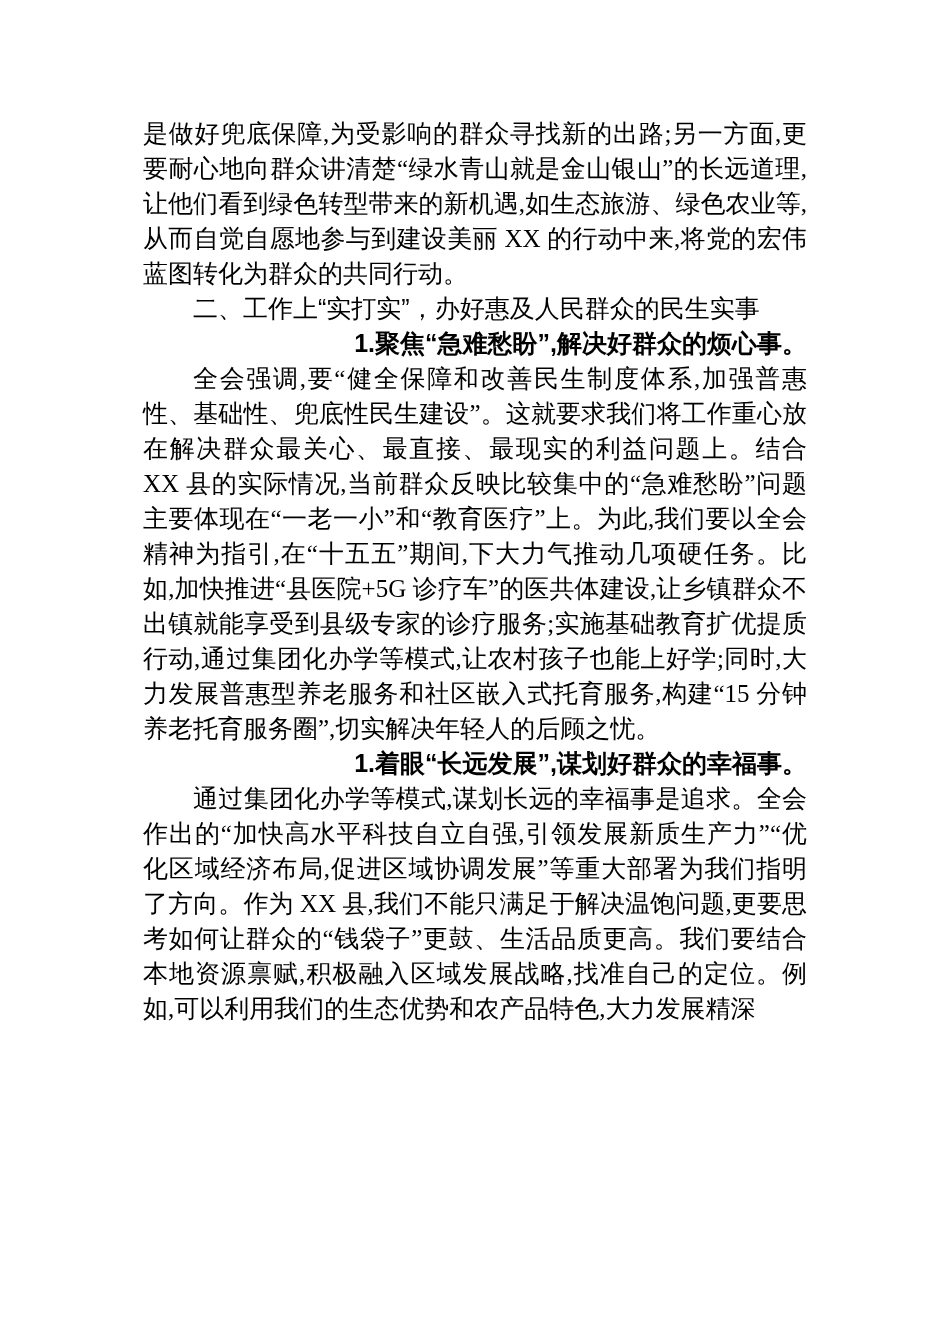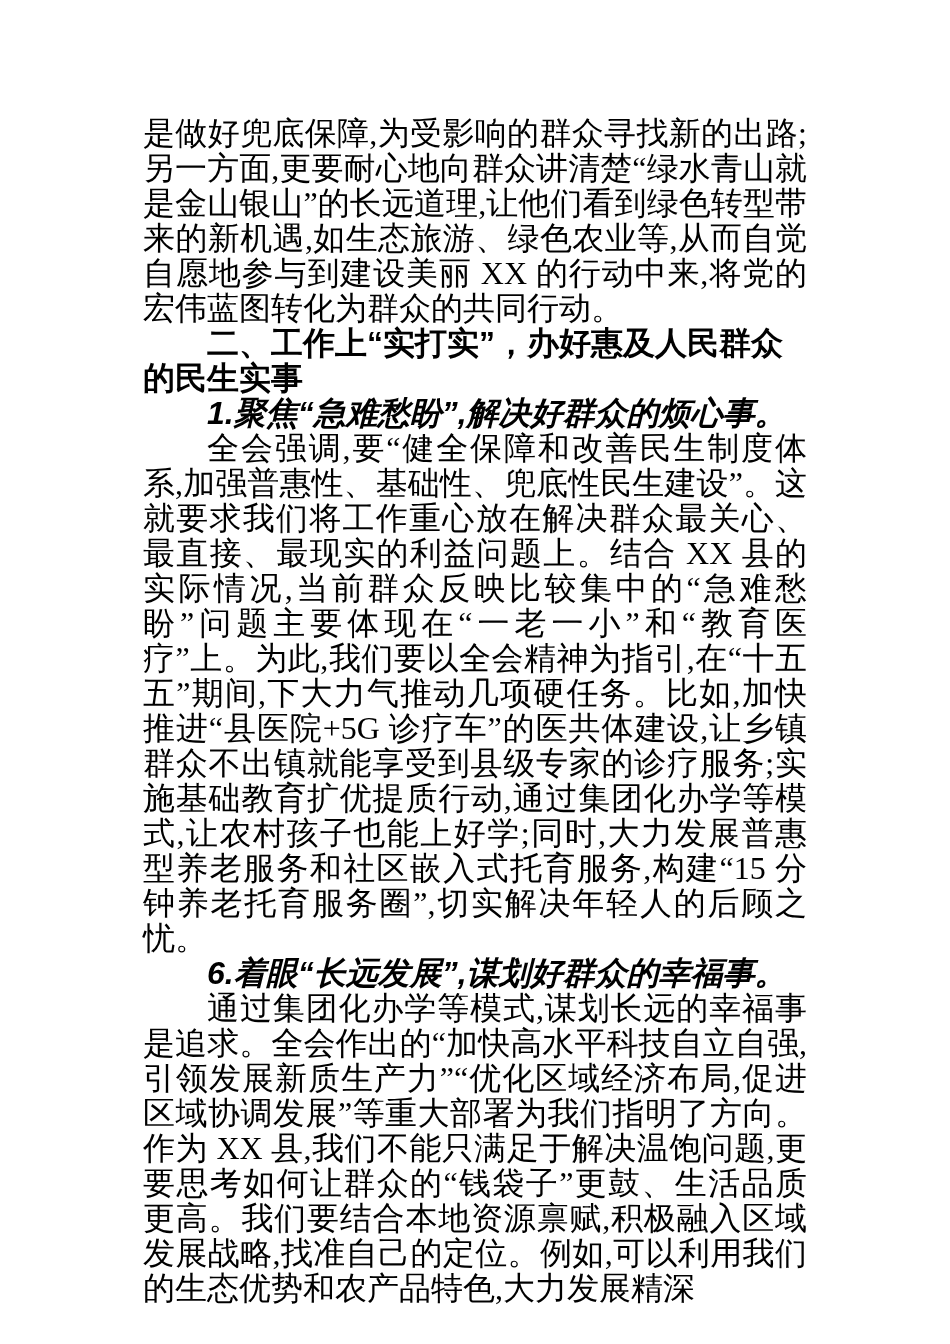--- a/index.html
+++ b/index.html
@@ -14,52 +14,51 @@
       background: #ffffff;
       overflow: hidden;
     }
     .content {
       position: absolute;
       left: 143px;
       top: 116px;
       width: 664px;
       color: #000000;
       font-family: "Liberation Serif", "DejaVu Serif", serif;
-      font-size: 32px;
+      font-size: 25px;
       line-height: 35px;
       text-align: justify;
       text-justify: inter-ideograph;
     }
     .content p {
       margin: 0;
       padding: 0;
     }
     .indent {
       text-indent: 2em;
     }
     .no-indent {
       text-indent: 0;
     }
     .heading1 {
       font-family: "Liberation Sans", "DejaVu Sans", sans-serif;
-      font-weight: bold;
+      font-weight: normal;
       text-align: left;
     }
     .heading2 {
       font-family: "Liberation Sans", "DejaVu Sans", sans-serif;
       font-weight: bold;
-      text-align: left;
-      font-style: italic;
+      text-align: right;
     }
   </style>
 </head>
 <body>
 
 <div class="page">
   <div class="content">
     <p class="body no-indent">是做好兜底保障,为受影响的群众寻找新的出路;另一方面,更要耐心地向群众讲清楚“绿水青山就是金山银山”的长远道理,让他们看到绿色转型带来的新机遇,如生态旅游、绿色农业等,从而自觉自愿地参与到建设美丽 XX 的行动中来,将党的宏伟蓝图转化为群众的共同行动。</p>
     <p class="heading1 indent">二、工作上“实打实”，办好惠及人民群众的民生实事</p>
     <p class="heading2 indent">1.聚焦“急难愁盼”,解决好群众的烦心事。</p>
     <p class="body indent">全会强调,要“健全保障和改善民生制度体系,加强普惠性、基础性、兜底性民生建设”。这就要求我们将工作重心放在解决群众最关心、最直接、最现实的利益问题上。结合 XX 县的实际情况,当前群众反映比较集中的“急难愁盼”问题主要体现在“一老一小”和“教育医疗”上。为此,我们要以全会精神为指引,在“十五五”期间,下大力气推动几项硬任务。比如,加快推进“县医院+5G 诊疗车”的医共体建设,让乡镇群众不出镇就能享受到县级专家的诊疗服务;实施基础教育扩优提质行动,通过集团化办学等模式,让农村孩子也能上好学;同时,大力发展普惠型养老服务和社区嵌入式托育服务,构建“15 分钟养老托育服务圈”,切实解决年轻人的后顾之忧。</p>
-    <p class="heading2 indent">6.着眼“长远发展”,谋划好群众的幸福事。</p>
+    <p class="heading2 indent">1.着眼“长远发展”,谋划好群众的幸福事。</p>
     <p class="body indent">通过集团化办学等模式,谋划长远的幸福事是追求。全会作出的“加快高水平科技自立自强,引领发展新质生产力”“优化区域经济布局,促进区域协调发展”等重大部署为我们指明了方向。作为 XX 县,我们不能只满足于解决温饱问题,更要思考如何让群众的“钱袋子”更鼓、生活品质更高。我们要结合本地资源禀赋,积极融入区域发展战略,找准自己的定位。例如,可以利用我们的生态优势和农产品特色,大力发展精深</p>
   </div>
 </div>
 
 </body></html>

